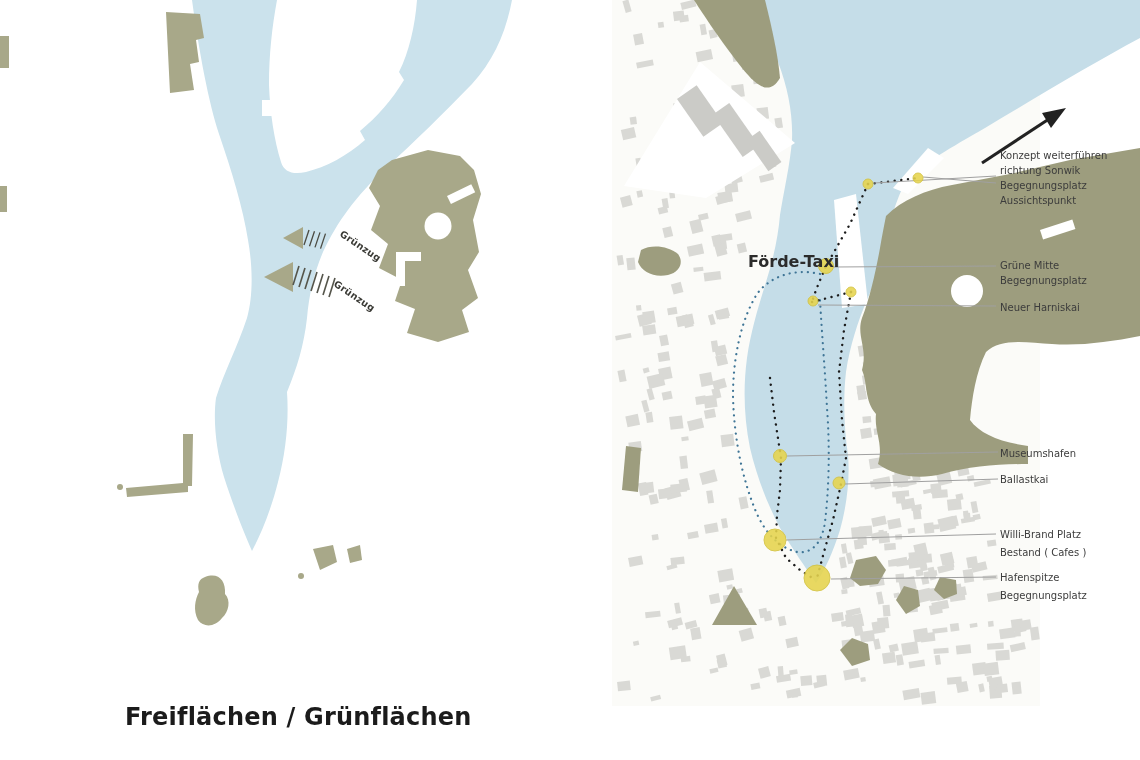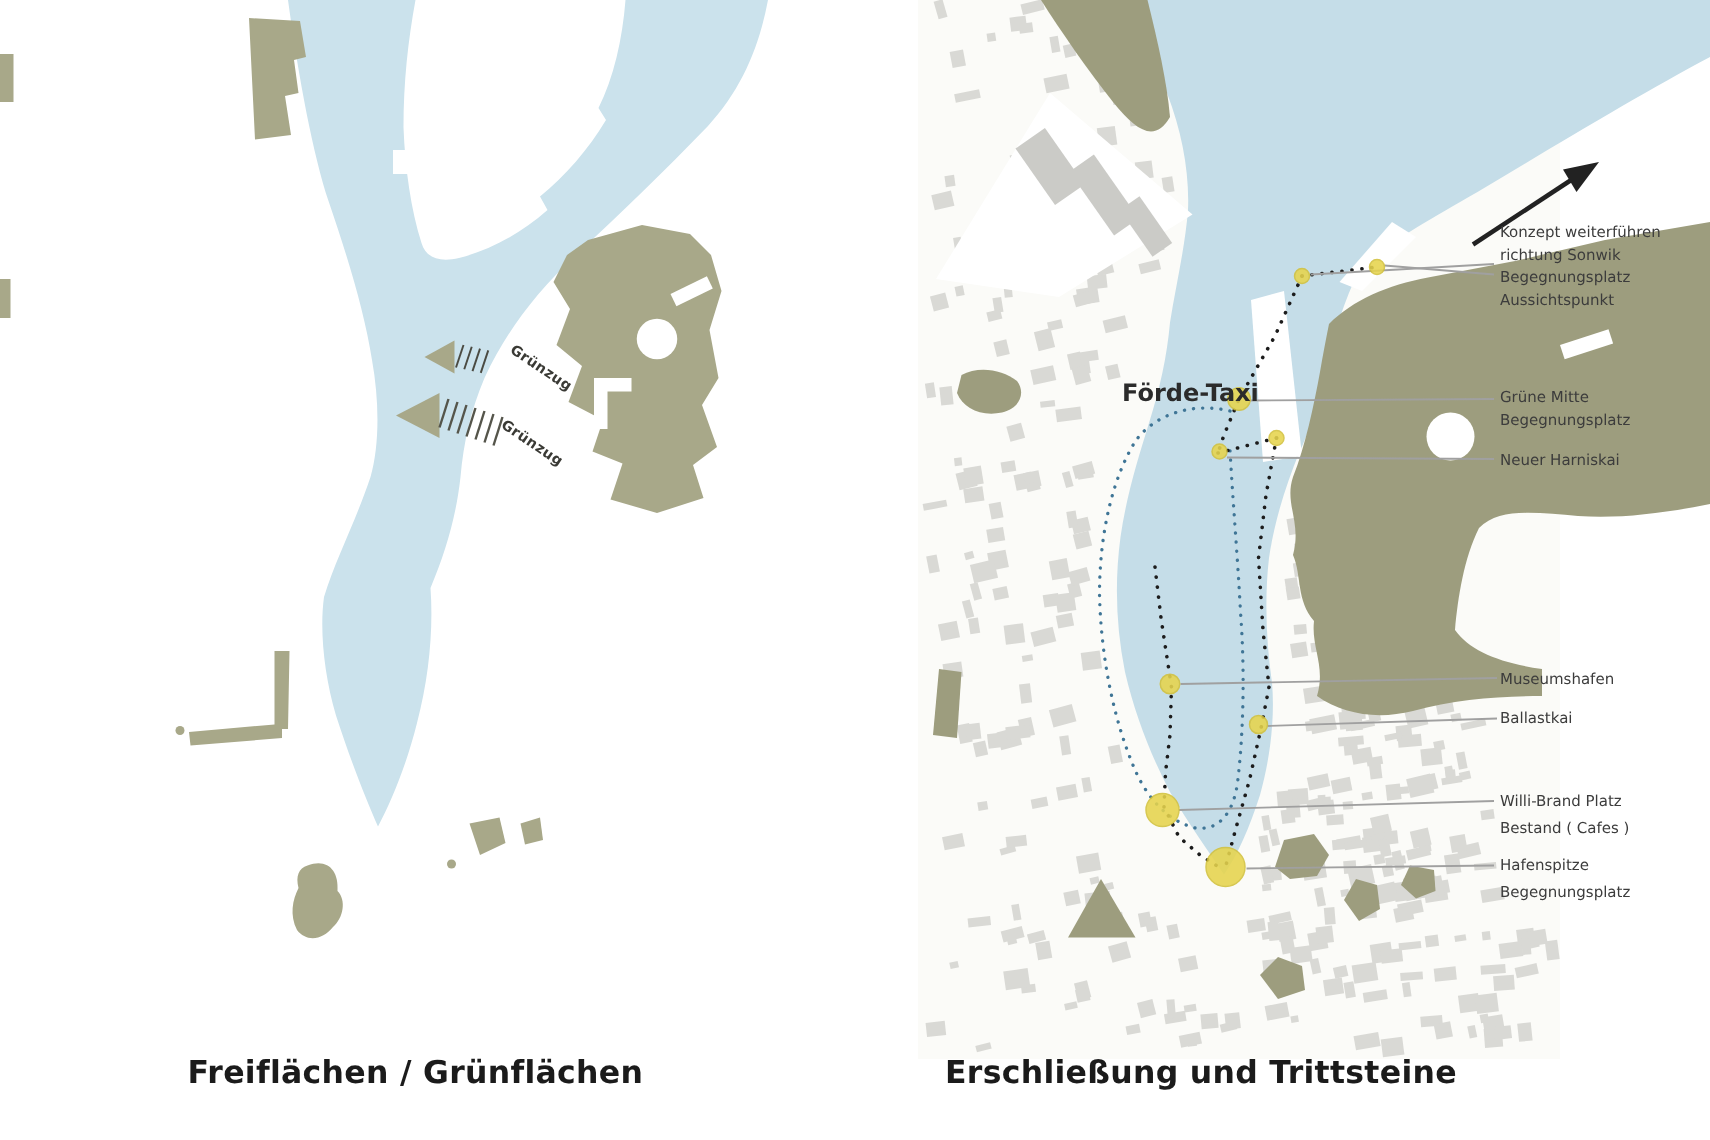--- a/index.html
+++ b/index.html
@@ -11,21 +11,21 @@
   .olive-l{fill:var(--olive-left);}
   .olive-r{fill:var(--olive-right);}
   .white{fill:#ffffff;}
   .warehouse{fill:#cbcbc7;}
   .ferry{fill:none;stroke:var(--ferry-blue);stroke-width:2.2;stroke-linecap:round;stroke-dasharray:0.1 6;}
   .bpath{fill:none;stroke:var(--route-black);stroke-width:2.4;stroke-linecap:round;stroke-dasharray:0.1 6.6;}
   .leader{stroke:var(--leader-gray);stroke-width:1.2;}
   .stop{fill:var(--stop-yellow);stroke:#d2c13c;stroke-width:1;opacity:.88;}
   .hatch1{stroke:#4a4a42;stroke-width:1.3;}
   .hatch2{stroke:#55554b;stroke-width:1.6;}
-  .caption{position:absolute;font-size:21px;font-weight:700;color:var(--text-dark);letter-spacing:.2px;}
+  .caption{position:absolute;font-size:24px;font-weight:700;color:var(--text-dark);letter-spacing:.2px;}
   .callout{position:absolute;left:1000px;width:142px;font-size:10px;color:var(--label-gray);}
   .callout .cl{display:block;line-height:15px;}
   .callout.wide .cl{line-height:18px;}
   .gz{position:absolute;font-size:9.5px;font-weight:600;color:#3a3a35;letter-spacing:.3px;
       transform:rotate(34deg);transform-origin:0 0;white-space:nowrap;}
   .maplabel{position:absolute;font-size:16px;font-weight:600;color:#2b2b2b;white-space:nowrap;}
 </style>
 </head>
 <body>
 
@@ -529,14 +529,13 @@
   <div class="callout wide" style="top:526px;">
     <span class="cl">Willi-Brand Platz</span>
     <span class="cl">Bestand ( Cafes )</span>
   </div>
   <div class="callout wide" style="top:569px;">
     <span class="cl">Hafenspitze</span>
     <span class="cl">Begegnungsplatz</span>
   </div>
 
   <div class="caption" style="left:125px;top:703px;">Freiflächen / Grünflächen</div>
-  <div class="caption" style="left:630px;top:703px;">Erschließung und Trittsteine</div>
 </div>
 
 </body></html>

